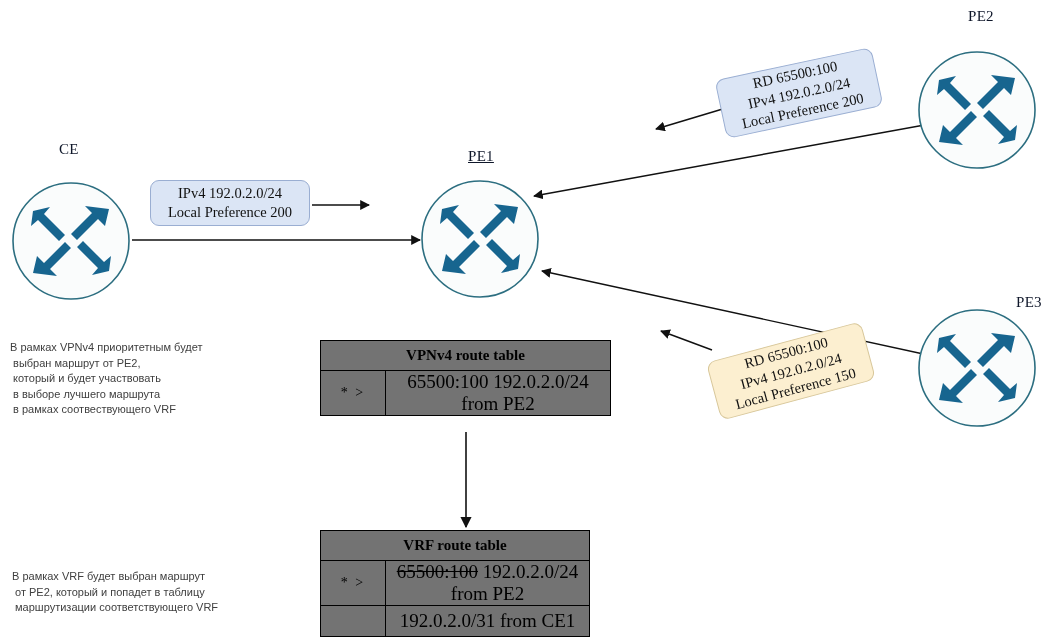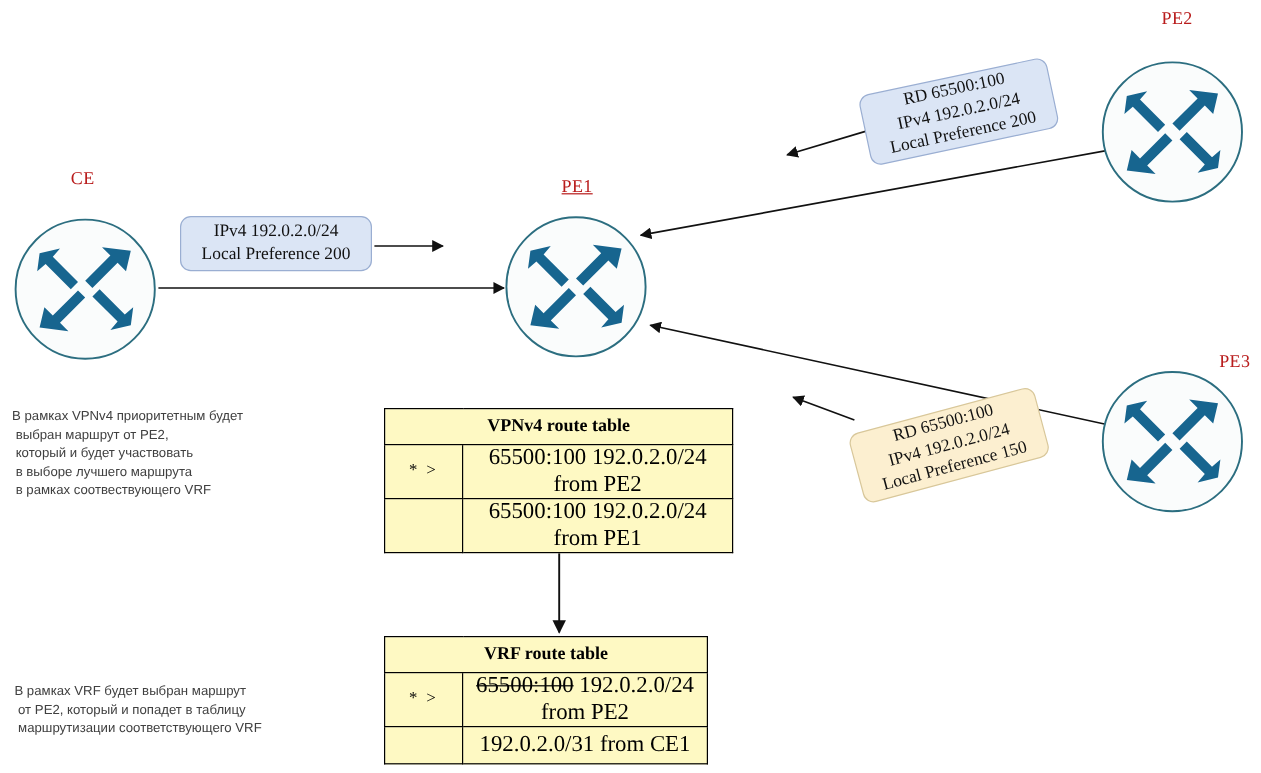--- a/index.html
+++ b/index.html
@@ -22,21 +22,21 @@
     left: 0;
     top: 0;
     width: 1051px;
     height: 644px;
     overflow: visible;
   }
   .node-label {
     position: absolute;
     font-family: "Liberation Serif", serif;
     font-size: 15px;
-    color: #b91c1c;
+    color: #0f172a;
     white-space: nowrap;
     letter-spacing: 0.3px;
   }
   
   .callout {
     position: absolute;
     box-sizing: border-box;
     border-radius: 9px;
     font-family: "Liberation Serif", serif;
     font-size: 14.5px;
@@ -60,21 +60,21 @@
   
   .rtable {
     position: absolute;
     border-collapse: collapse;
     font-family: "Liberation Serif", serif;
     background: #ffffff;
   }
   .rtable td, .rtable th {
     border: 1px solid #000000;
     padding: 0;
-    background: #fef9c3;
+    background: #737373;
     font-family: Liberation Serif, serif;
   }
   .rtable .hdr {
     text-align: center;
     font-weight: bold;
     font-size: 15px;
     height: 29px;
     color: #000;
   }
   .rtable .flag {
@@ -183,24 +183,20 @@
   </div>
 
   <table class="rtable" style="left:320px; top:340px; width:291px;">
     <tbody>
       <tr>
         <td class="hdr" colspan="2">VPNv4 route table</td>
       </tr>
       <tr>
         <td class="flag">* &gt;</td>
         <td class="route">65500:100 192.0.2.0/24 from  PE2</td>
-      </tr>
-      <tr>
-        <td class="flag"></td>
-        <td class="route">65500:100 192.0.2.0/24 from  PE1</td>
       </tr>
     </tbody>
   </table>
 
   <table class="rtable" style="left:320px; top:530px; width:270px;">
     <tbody>
       <tr>
         <td class="hdr" colspan="2">VRF route  table</td>
       </tr>
       <tr>

